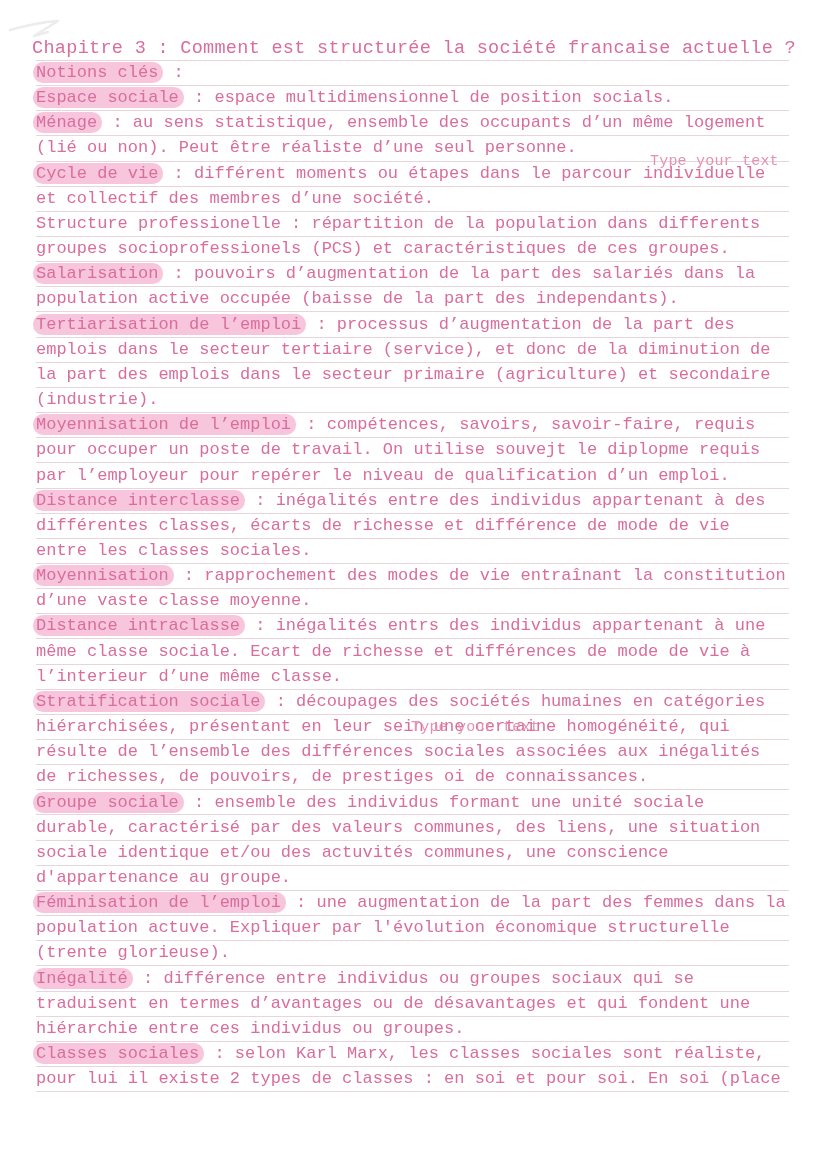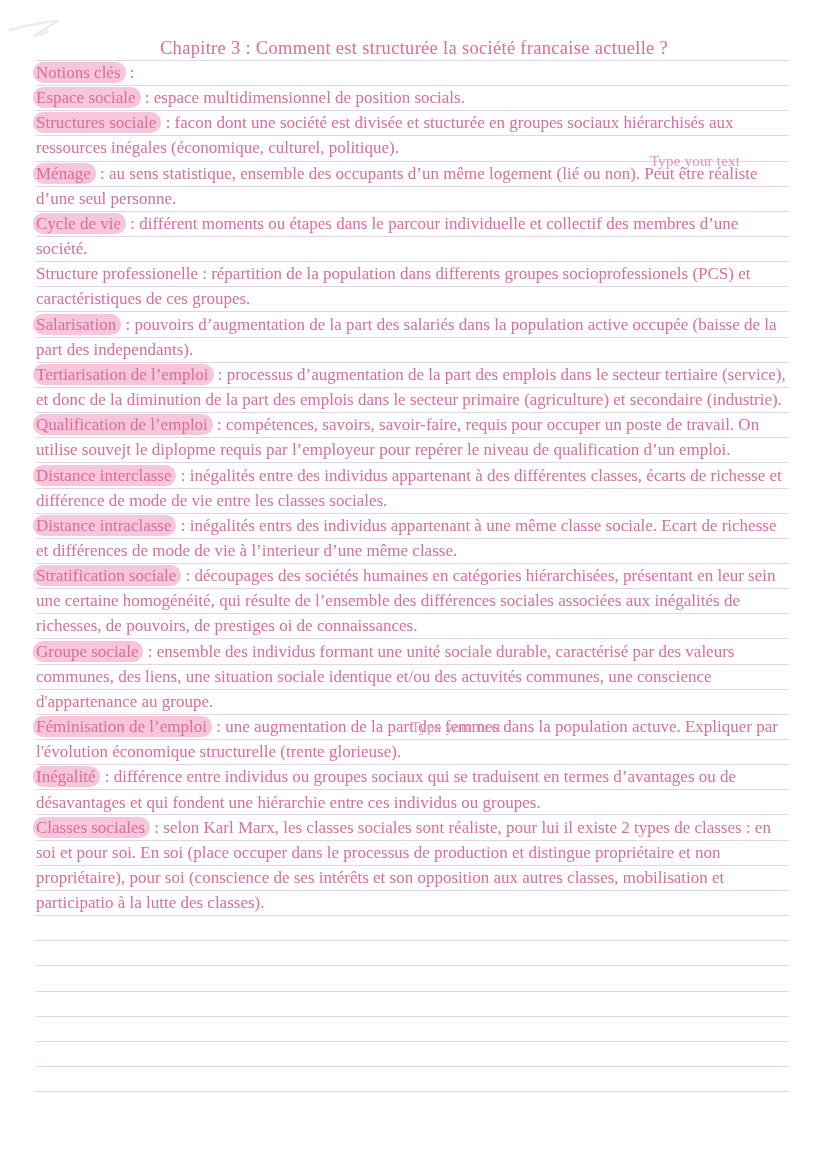--- a/index.html
+++ b/index.html
@@ -6,21 +6,21 @@
     margin: 0;
     padding: 0;
     background: #ffffff;
   }
   .page {
     position: relative;
     width: 828px;
     height: 1095px;
     background: #ffffff;
     overflow: hidden;
-    font-family: Liberation Serif, serif;
+    font-family: Liberation Mono, monospace;
   }
   .scribble {
     position: absolute;
     left: 4px;
     top: 8px;
   }
   .title {
     position: absolute;
     top: 38px;
     left: 0;
@@ -82,28 +82,28 @@
 
   <svg class="scribble" width="80" height="42" viewBox="0 0 80 42">
     <path d="M6,22 C20,18 38,14 54,13 L30,28 L44,24" fill="none" stroke="#ececec" stroke-width="2.5" stroke-linecap="round" stroke-linejoin="round"></path>
   </svg>
 
   <h1 class="title">Chapitre 3 : Comment est structurée la société francaise actuelle ?</h1>
 
   <div class="notes">
     <p class="entry"><span class="term hl">Notions clés</span><span class="def"> :</span></p>
     <p class="entry"><span class="term hl">Espace sociale</span><span class="def"> : espace multidimensionnel de position socials.</span></p>
-    <p class="entry"><span class="term hl">Structures sociale</span><span class="def"> : facon dont une société est divisée et stucturée en groupes sociaux hiérarchisés aux ressources inégales (économique, culturel, politique).</span></p>
     <p class="entry"><span class="term hl">Ménage</span><span class="def"> : au sens statistique, ensemble des occupants d’un même logement (lié ou non). Peut être réaliste d’une seul personne.</span></p>
     <p class="entry"><span class="term hl">Cycle de vie</span><span class="def"> : différent moments ou étapes dans le parcour individuelle et collectif des membres d’une société.</span></p>
     <p class="entry"><span class="term">Structure professionelle</span><span class="def"> : répartition de la population dans differents groupes socioprofessionels (PCS) et caractéristiques de ces groupes.</span></p>
     <p class="entry"><span class="term hl">Salarisation</span><span class="def"> : pouvoirs d’augmentation de la part des salariés dans la population active occupée (baisse de la part des independants).</span></p>
     <p class="entry"><span class="term hl">Tertiarisation de l’emploi</span><span class="def"> : processus d’augmentation de la part des emplois dans le secteur tertiaire (service), et donc de la diminution de la part des emplois dans le secteur primaire (agriculture) et secondaire (industrie).</span></p>
-    <p class="entry"><span class="term hl">Qualification de l’emploi</span><span class="def"> : compétences, savoirs, savoir-faire, requis pour occuper un poste de travail. On utilise souvejt le diplopme requis par l’employeur pour repérer le niveau de qualification d’un emploi.</span></p>
+    <p class="entry"><span class="term hl">Moyennisation de l’emploi</span><span class="def"> : compétences, savoirs, savoir-faire, requis pour occuper un poste de travail. On utilise souvejt le diplopme requis par l’employeur pour repérer le niveau de qualification d’un emploi.</span></p>
     <p class="entry"><span class="term hl">Distance interclasse</span><span class="def"> : inégalités entre des individus appartenant à des différentes classes, écarts de richesse et différence de mode de vie entre les classes sociales.</span></p>
+    <p class="entry"><span class="term hl">Moyennisation</span><span class="def"> : rapprochement des modes de vie entraînant la constitution d’une vaste classe moyenne.</span></p>
     <p class="entry"><span class="term hl">Distance intraclasse</span><span class="def"> : inégalités entrs des individus appartenant à une même classe sociale. Ecart de richesse et différences de mode de vie à l’interieur d’une même classe.</span></p>
     <p class="entry"><span class="term hl">Stratification sociale</span><span class="def"> : découpages des sociétés humaines en catégories hiérarchisées, présentant en leur sein une certaine homogénéité, qui résulte de l’ensemble des différences sociales associées aux inégalités de richesses, de pouvoirs, de prestiges oi de connaissances.</span></p>
     <p class="entry"><span class="term hl">Groupe sociale</span><span class="def"> : ensemble des individus formant une unité sociale durable, caractérisé par des valeurs communes, des liens, une situation sociale identique et/ou des actuvités communes, une conscience d'appartenance au groupe.</span></p>
     <p class="entry"><span class="term hl">Féminisation de l’emploi</span><span class="def"> : une augmentation de la part des femmes dans la population actuve. Expliquer par l'évolution économique structurelle (trente glorieuse).</span></p>
     <p class="entry"><span class="term hl">Inégalité</span><span class="def"> : différence entre individus ou groupes sociaux qui se traduisent en termes d’avantages ou de désavantages et qui fondent une hiérarchie entre ces individus ou groupes.</span></p>
     <p class="entry"><span class="term hl">Classes sociales</span><span class="def"> : selon Karl Marx, les classes sociales sont réaliste, pour lui il existe 2 types de classes : en soi et pour soi. En soi (place occuper dans le processus de production et distingue propriétaire et non propriétaire), pour soi (conscience de ses intérêts et son opposition aux autres classes, mobilisation et participatio à la lutte des classes).</span></p>
   </div>
 
   <div class="placeholder ph1">Type your text</div>
   <div class="placeholder ph2">Type your text</div>

